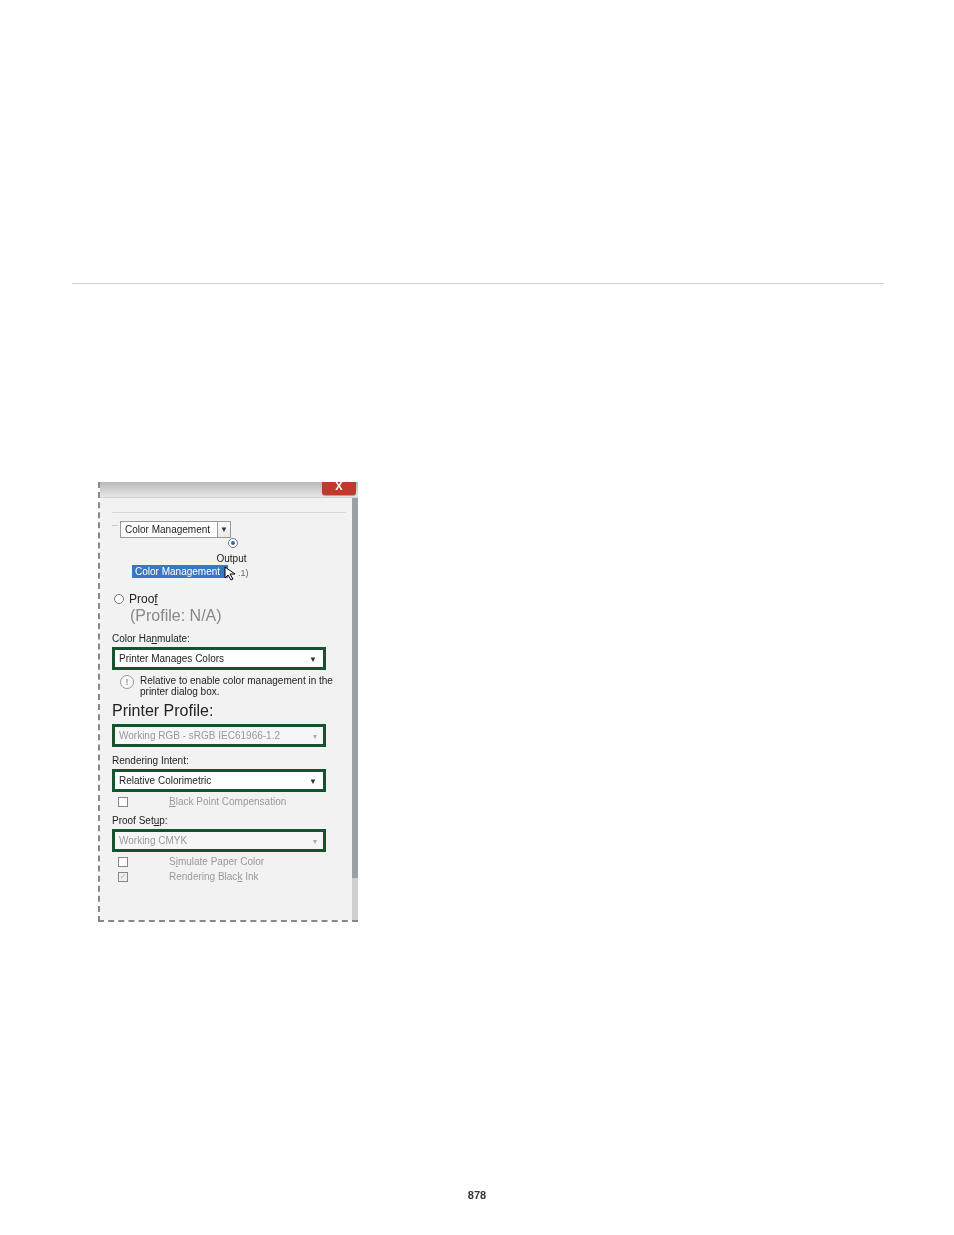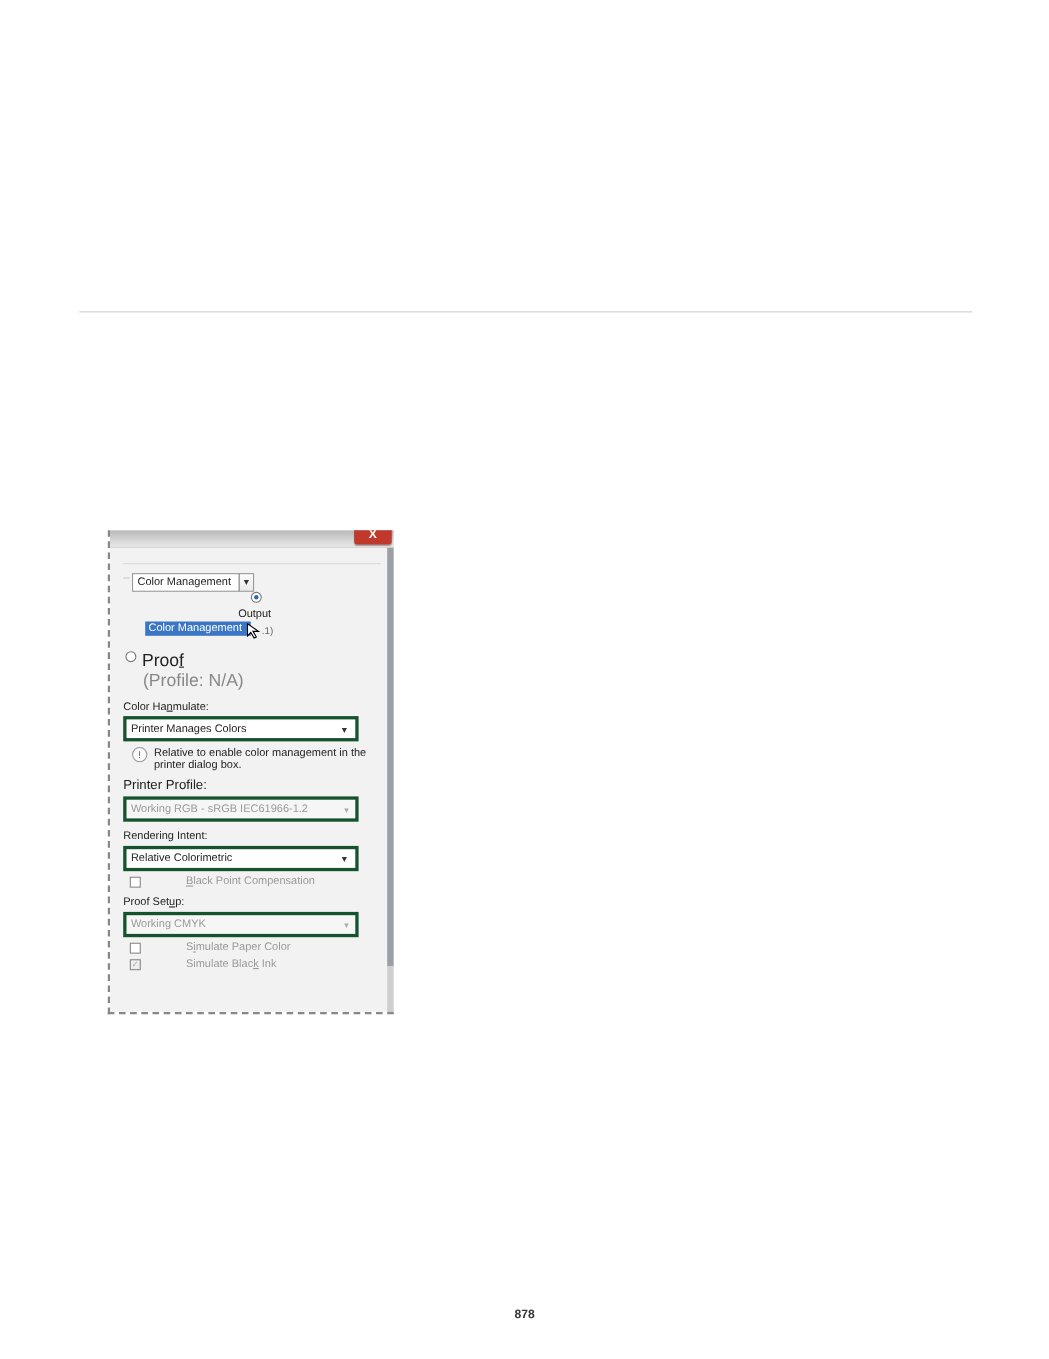--- a/index.html
+++ b/index.html
@@ -118,23 +118,23 @@
   .cursor-arrow {
     position: absolute;
     right: -12px;
     top: 1px;
     width: 16px;
     height: 16px;
   }
   .cursor-arrow svg { display:block; }
   .radio-row {
     display: flex;
-    align-items: flex-start;
+    align-items: center;
     gap: 5px;
-    font-size: 16px;
+    font-size: 12px;
     margin: 4px 0 0 2px;
   }
   .radio {
     width: 10px; height: 10px; border: 1px solid #777; border-radius: 50%; background:#fff; position:relative;
   }
   .radio.checked::after {
     content:""; position:absolute; left:2px; top:2px; width:4px; height:4px; border-radius:50%; background:#2b6cb0;
   }
   .note-text {
     font-size: 16px;
@@ -177,21 +177,21 @@
     display:flex;
     gap:6px;
     align-items:flex-start;
     margin:5px 0 5px 8px;
     font-size:10px;
   }
   .info-icon {
     width:14px;height:14px;border:1px solid #999;border-radius:50%;display:flex;align-items:center;justify-content:center;font-size:9px;color:#666;background:#fafafa;
     flex:0 0 14px;
   }
-  .subsection-label { font-size:12px; margin-top:2px; }
+  .subsection-label { font-size:16px; margin-top:2px; }
   .checkbox-row {
     display:flex; gap:5px; align-items:center; font-size:10px; margin:4px 0 0 6px;
   }
   .cbox {
     width:10px; height:10px; border:1px solid #888; background:#fff; display:flex; align-items:center; justify-content:center; font-size:8px; color:#555;
   }
   .cbox.checked-dis { background:#eee; color:#aaa; }
   .disabled-text { color:#999;padding-left:36px; }
   .under { text-decoration: underline; }
   .page-num {
@@ -297,21 +297,21 @@
         <span class="tri">▾</span>
       </div>
 
       <div class="checkbox-row">
         <span class="cbox"></span>
         <span class="disabled-text"><span>S</span><span class="under">i</span><span>mulate Paper Color</span></span>
       </div>
 
       <div class="checkbox-row">
         <span class="cbox checked-dis">✓</span>
-        <span class="disabled-text"><span>Simulate Blac</span><span class="under">k</span><span> Ink</span></span>
+        <span class="disabled-text"><span>Rendering Blac</span><span class="under">k</span><span> Ink</span></span>
       </div>
 
     </div>
 
     <div class="scrollbar-stub"></div>
   </div>
 </div>
 
 <div class="page-num">878</div>
 

